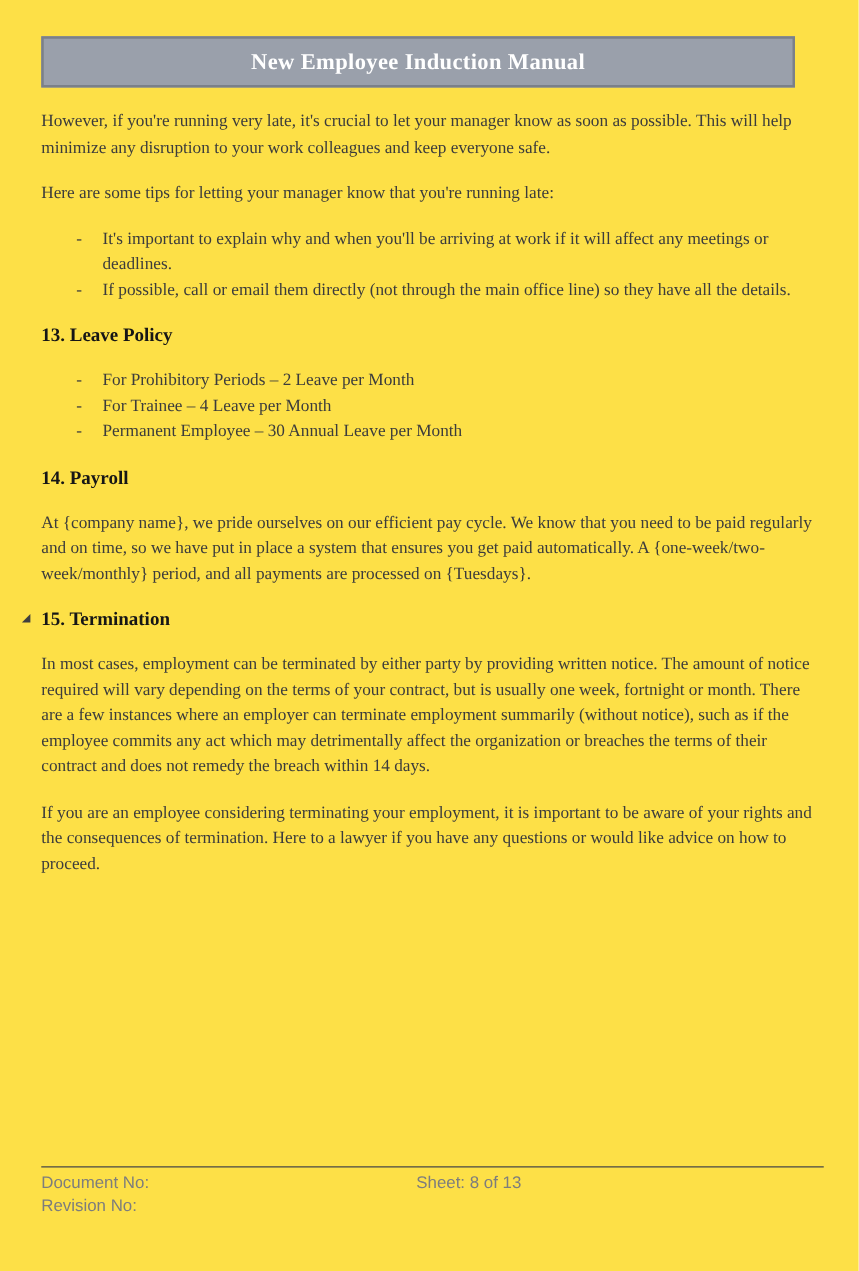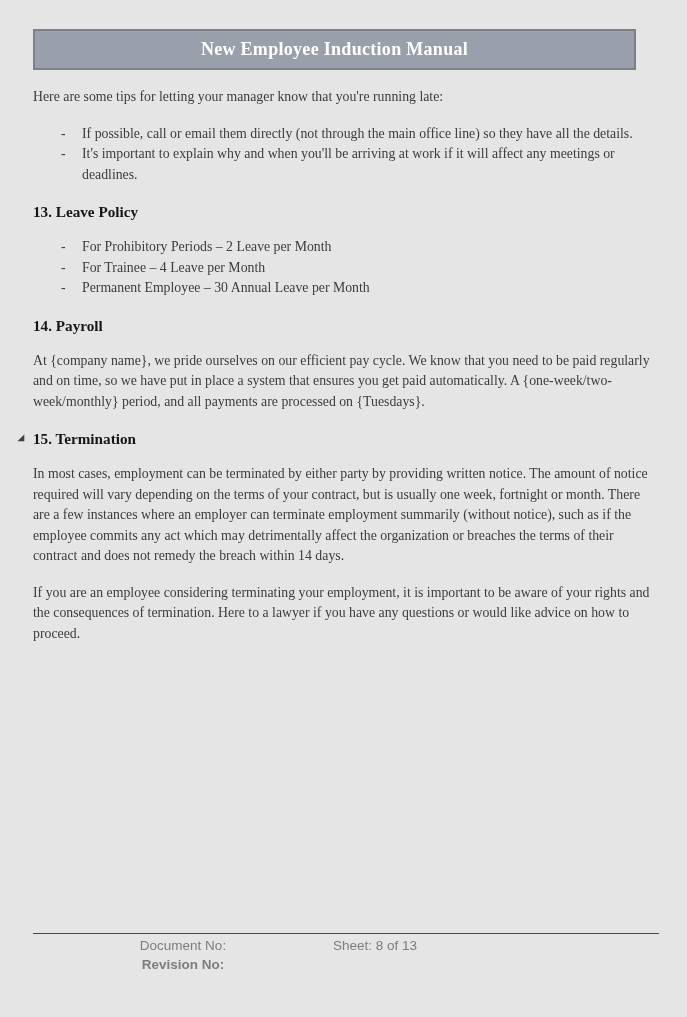--- a/index.html
+++ b/index.html
@@ -1,19 +1,19 @@
 <!DOCTYPE html>
 <html><head>
 <meta charset="utf-8">
 <style>
   html,body { margin:0; padding:0; background:#ffffff; }
   .page {
     position:relative;
     width:687px; height:1017px;
-    background:#e5e5e5;
+    background:#fde047;
     font-family:"Liberation Serif", serif;
     color:#3c3c3c;
     overflow:hidden;
   }
   
   .banner {
     position:absolute; top:29px; left:33px;
     width:603px; height:41px;
     box-sizing:border-box;
     background:#9aa0ab;
@@ -55,42 +55,43 @@
   
   .footer {
     position:absolute; top:933px; left:33px;
     width:626px;
     border-top:1.5px solid #474747;
     padding-top:3px;
     font-family:"Liberation Sans", sans-serif;
     font-size:13.5px; line-height:18.5px;
     color:#7d7d7d;
   }
-  .footer-row { display:flex;text-align:center; }
+  .footer-row { display:flex; }
   .footer-row .left-cell { width:300px; flex:0 0 300px; }
-  .footer-row.second { justify-content:space-between;font-weight:bold; }
+  .footer-row.second { justify-content:space-between; }
   .footer-row.second .right-cell { padding-right:25px; }
 </style>
 </head>
 <body>
 
 <div class="page">
 
   <div class="banner">
     <h1 class="banner-title">New Employee Induction Manual</h1>
   </div>
 
   <div class="content">
 
+    <p>However, if you're running very late, it's crucial to let your manager know as soon as possible. This will help minimize any disruption to your work colleagues and keep everyone safe.</p>
 
     <p>Here are some tips for letting your manager know that you're running late:</p>
 
     <ul class="dash-list">
+      <li>It's important to explain why and when you'll be arriving at work if it will affect any meetings or deadlines.</li>
       <li>If possible, call or email them directly (not through the main office line) so they have all the details.</li>
-      <li>It's important to explain why and when you'll be arriving at work if it will affect any meetings or deadlines.</li>
     </ul>
 
     <h2 class="section-heading">13. Leave Policy</h2>
 
     <ul class="dash-list">
       <li>For Prohibitory Periods – 2 Leave per Month</li>
       <li>For Trainee – 4 Leave per Month</li>
       <li>Permanent Employee – 30 Annual Leave per Month</li>
     </ul>
 

